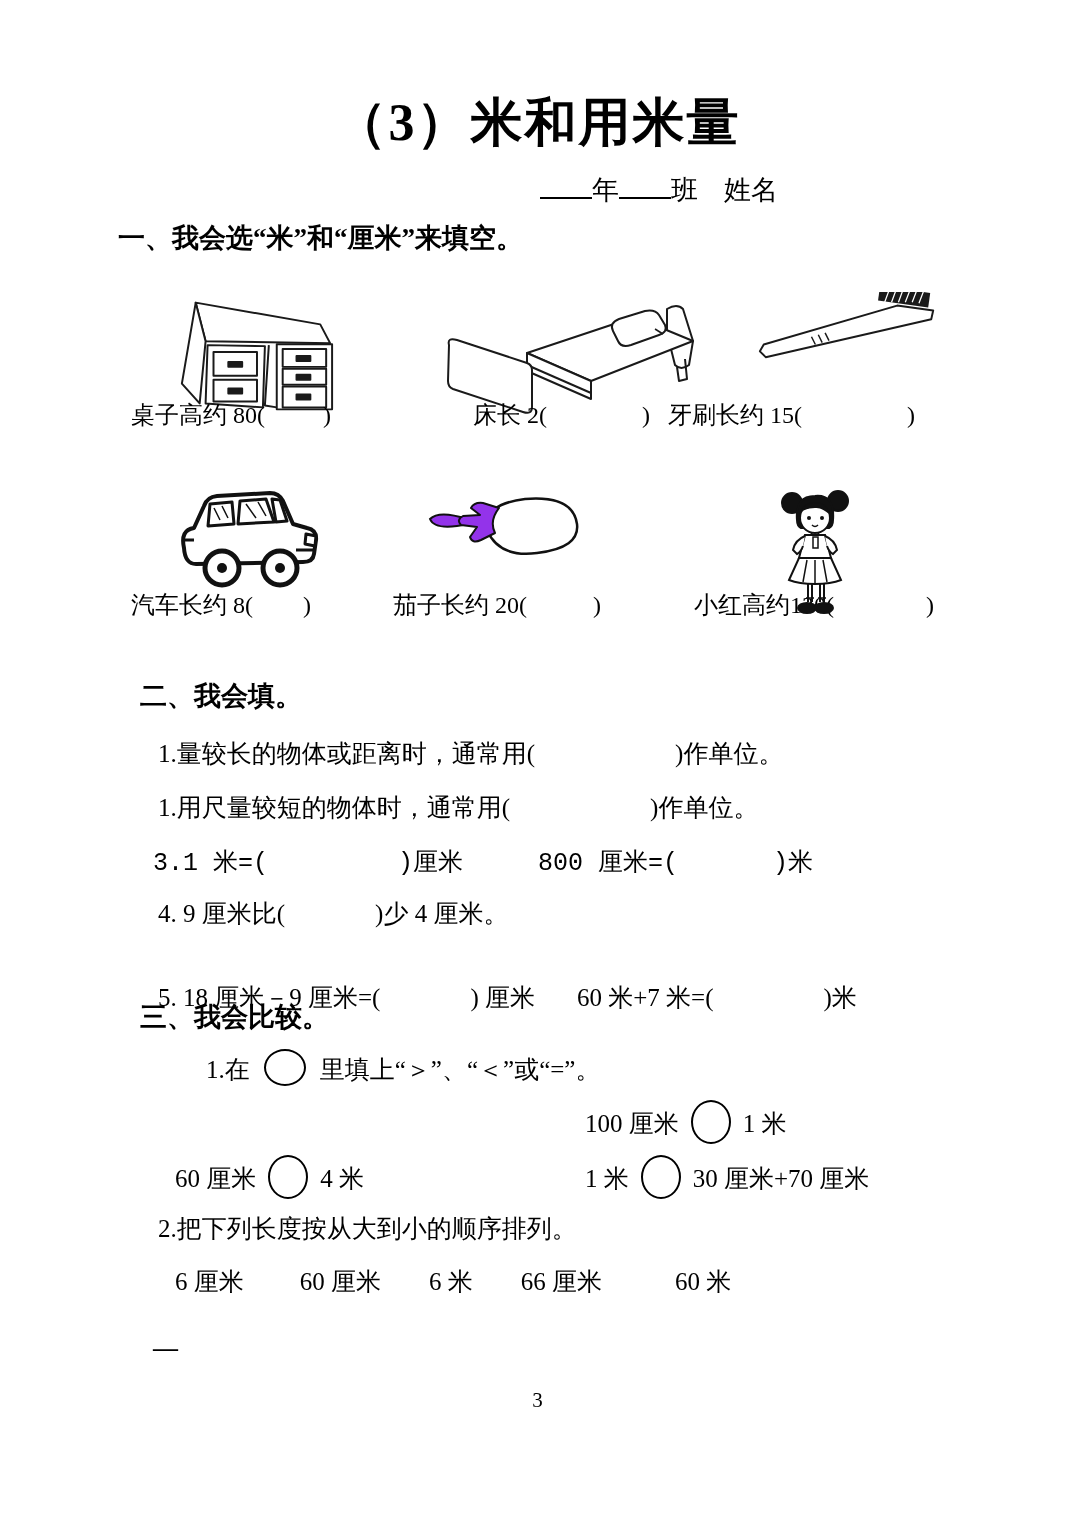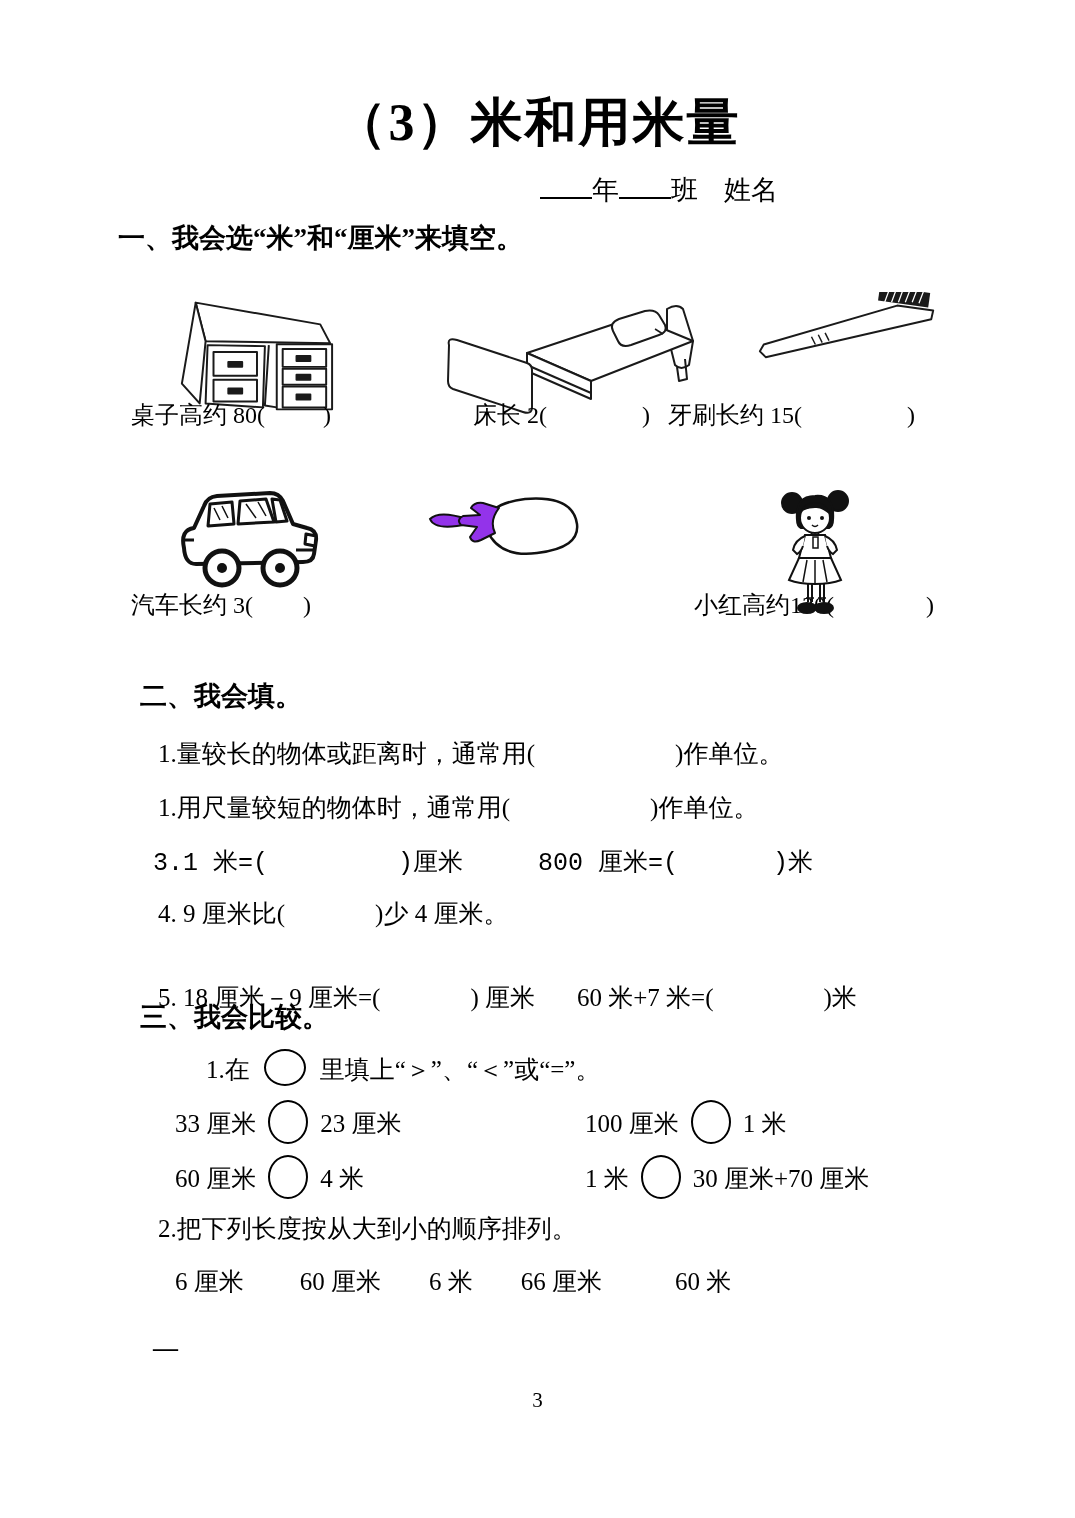--- a/index.html
+++ b/index.html
@@ -167,21 +167,24 @@
         <path d="M32,70 L28,92 M40,70 L40,94 M48,70 L52,92" fill="none" stroke-width="1.5"></path>
         <path d="M33,94 L33,112 M37,94 L37,112 M45,94 L45,112 M49,94 L49,112" stroke-width="2" fill="none"></path>
         <path d="M31,108 L39,108 M43,108 L51,108" stroke-width="1.5" fill="none"></path>
         <ellipse cx="32" cy="118" rx="9" ry="5" fill="#111"></ellipse>
         <ellipse cx="49" cy="118" rx="9" ry="5" fill="#111"></ellipse>
       </g>
     </svg>
   </div>
 
   <div class="abs caption" style="left:131px;top:589px;">
-    <span>汽车长约 3(</span><span class="gap" style="width:50px;"></span><span>)</span>
+    <span>汽车长约 8(</span><span class="gap" style="width:50px;"></span><span>)</span>
+  </div>
+  <div class="abs caption" style="left:393px;top:589px;">
+    <span>茄子长约 20(</span><span class="gap" style="width:66px;"></span><span>)</span>
   </div>
   <div class="abs caption" style="left:694px;top:589px;">
     <span>小红高约130(</span><span class="gap" style="width:92px;"></span><span>)</span>
   </div>
 
   <div class="abs sec-heading" style="left:140px;top:678px;">二、我会填。</div>
 
   <div class="abs line" style="left:158px;top:737px;">
     <span>1.量较长的物体或距离时，通常用(</span><span class="gap" style="width:140px;"></span><span>)作单位。</span>
   </div>
@@ -201,23 +204,20 @@
   <div class="abs line" style="left:158px;top:949px;margin-top:32px;">
     <span>5. 18 厘米－9 厘米=(</span><span class="gap" style="width:90px;"></span><span>) 厘米</span><span class="gap" style="width:42px;"></span><span>60 米+7 米=(</span><span class="gap" style="width:110px;"></span><span>)米</span>
   </div>
 
   <div class="abs sec-heading" style="left:140px;top:999px;">三、我会比较。</div>
 
   <div class="abs line" style="left:158px;top:1049px;margin-left:48px;">
     <span>1.在</span><span class="oval oval-sm"></span><span>里填上“＞”、“＜”或“=”。</span>
   </div>
 
-  <div class="abs line" style="left:175px;top:1100px;">
-    <span>33 厘米</span><span class="oval"></span><span>23 厘米</span>
-  </div>
   <div class="abs line" style="left:585px;top:1100px;">
     <span>100 厘米</span><span class="oval"></span><span>1 米</span>
   </div>
   <div class="abs line" style="left:175px;top:1155px;">
     <span>60 厘米</span><span class="oval"></span><span>4 米</span>
   </div>
   <div class="abs line" style="left:585px;top:1155px;">
     <span>1 米</span><span class="oval"></span><span>30 厘米+70 厘米</span>
   </div>
 

